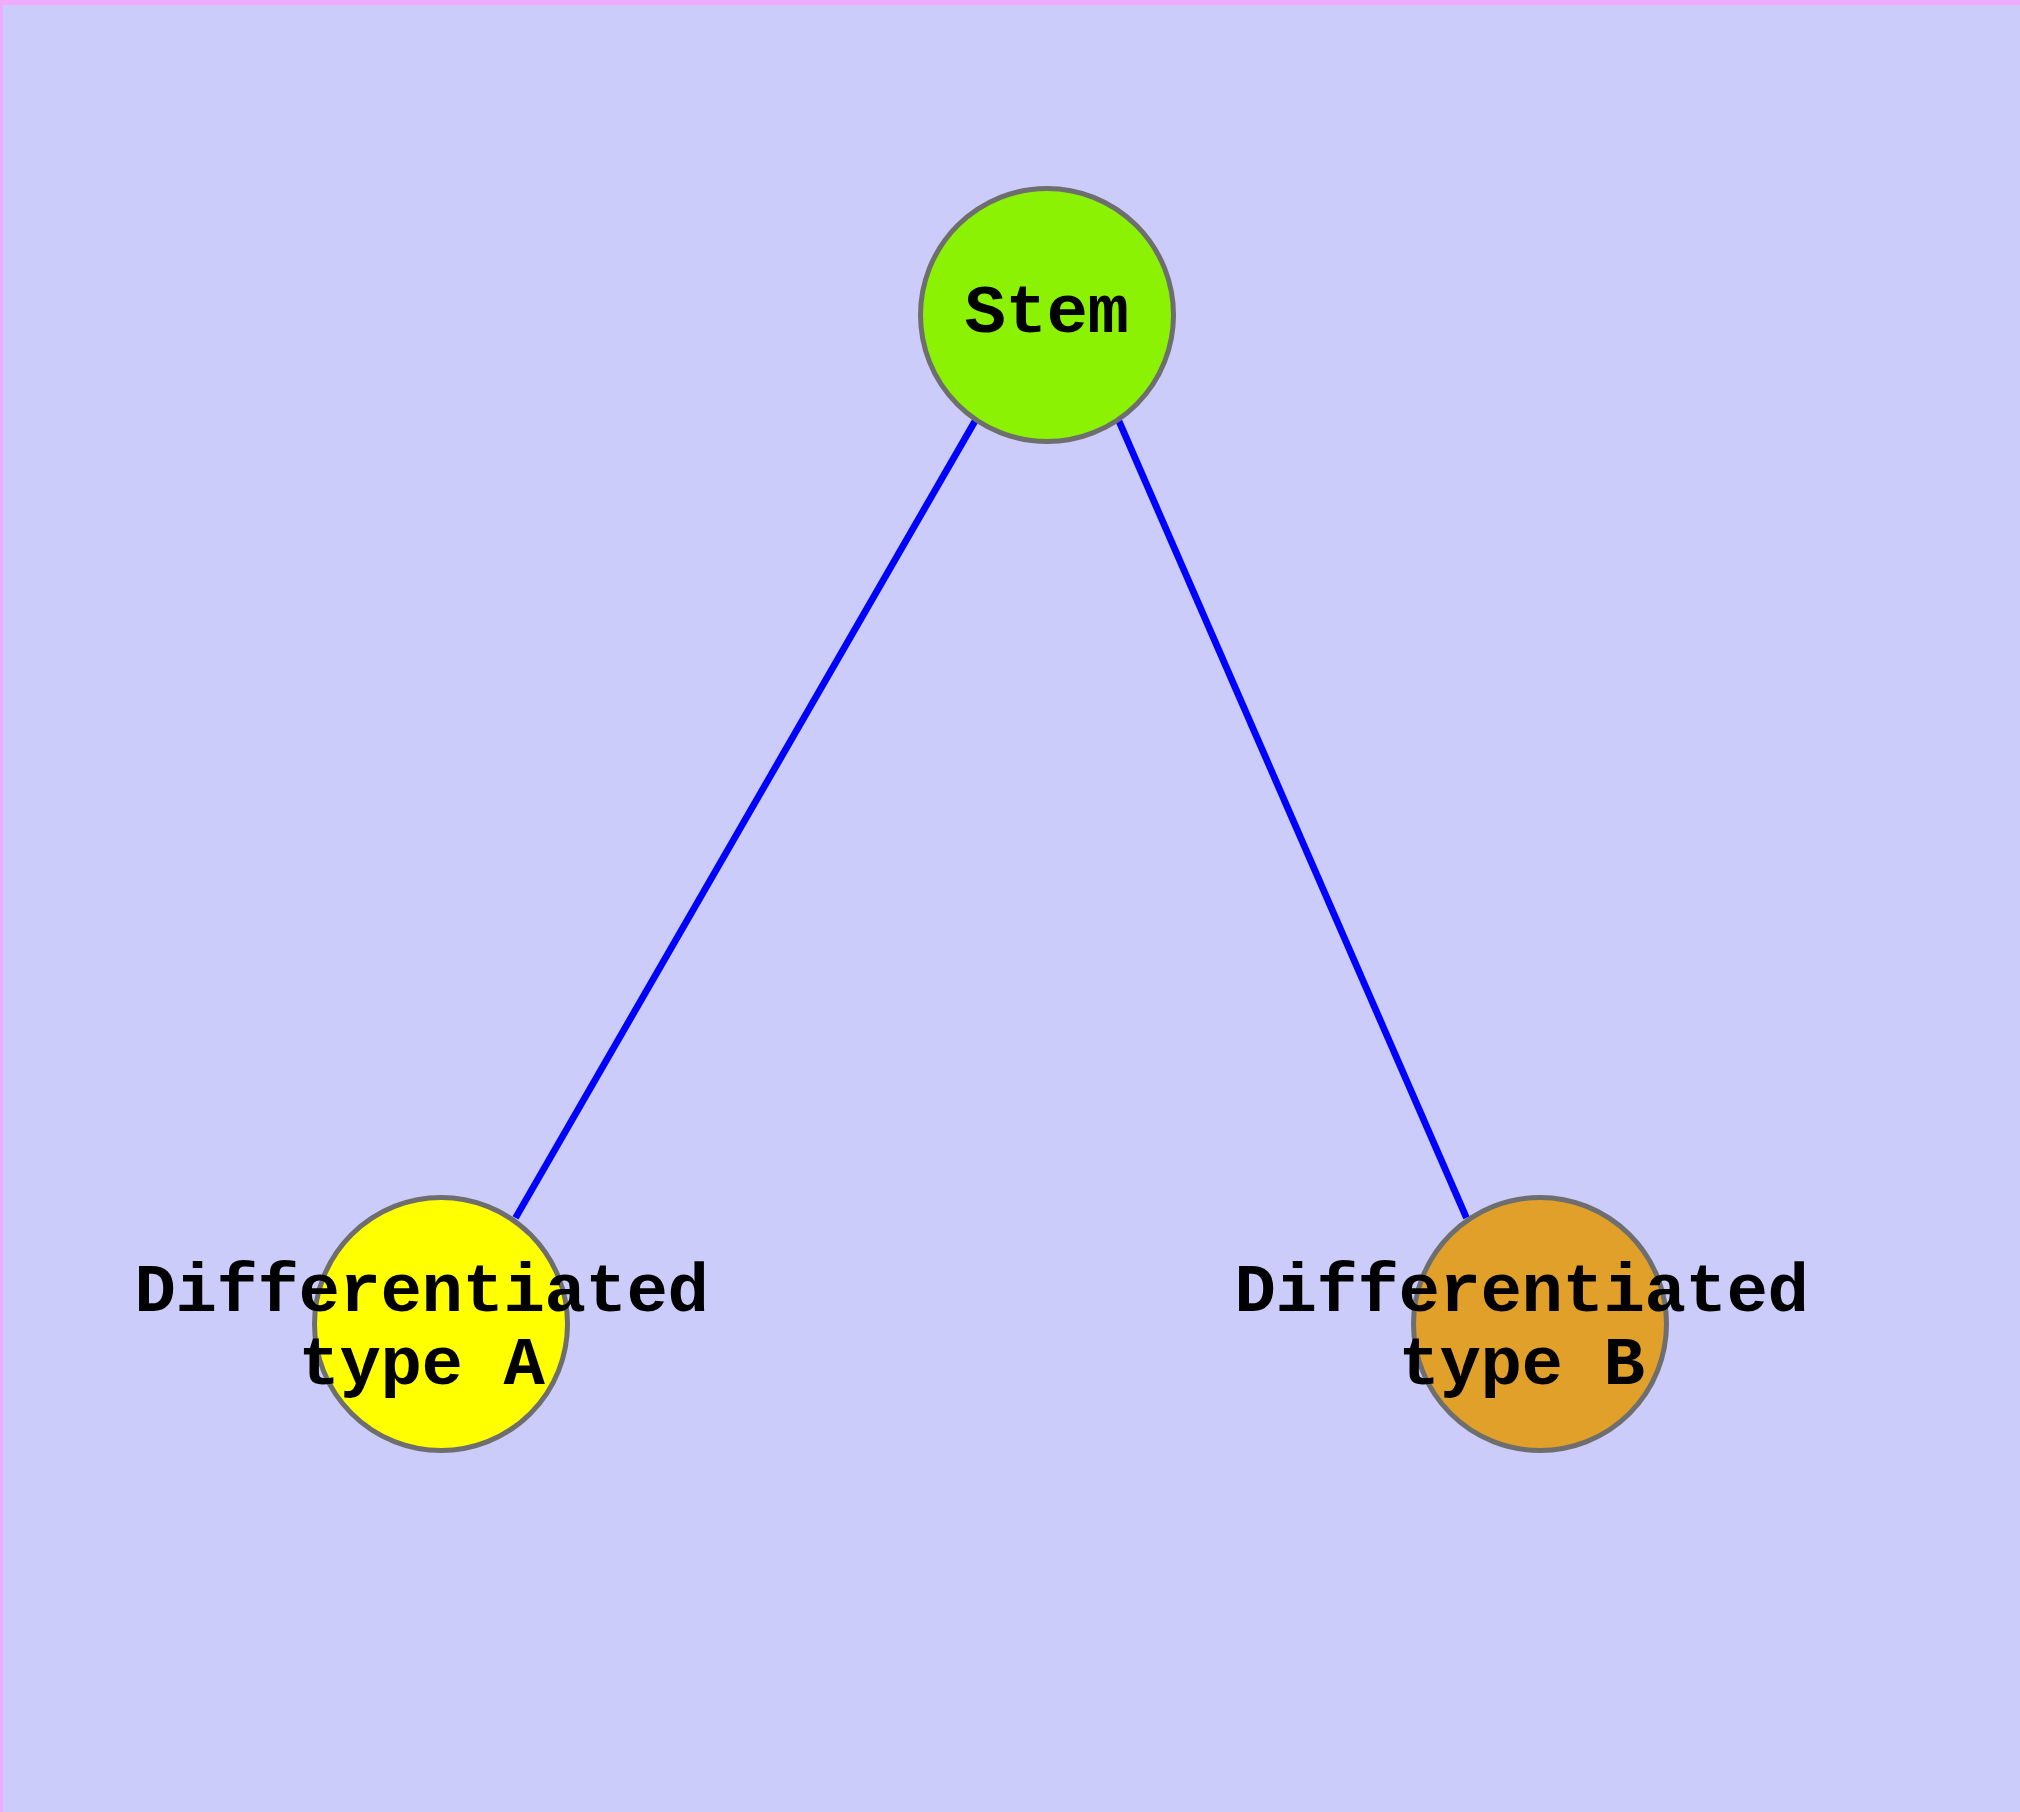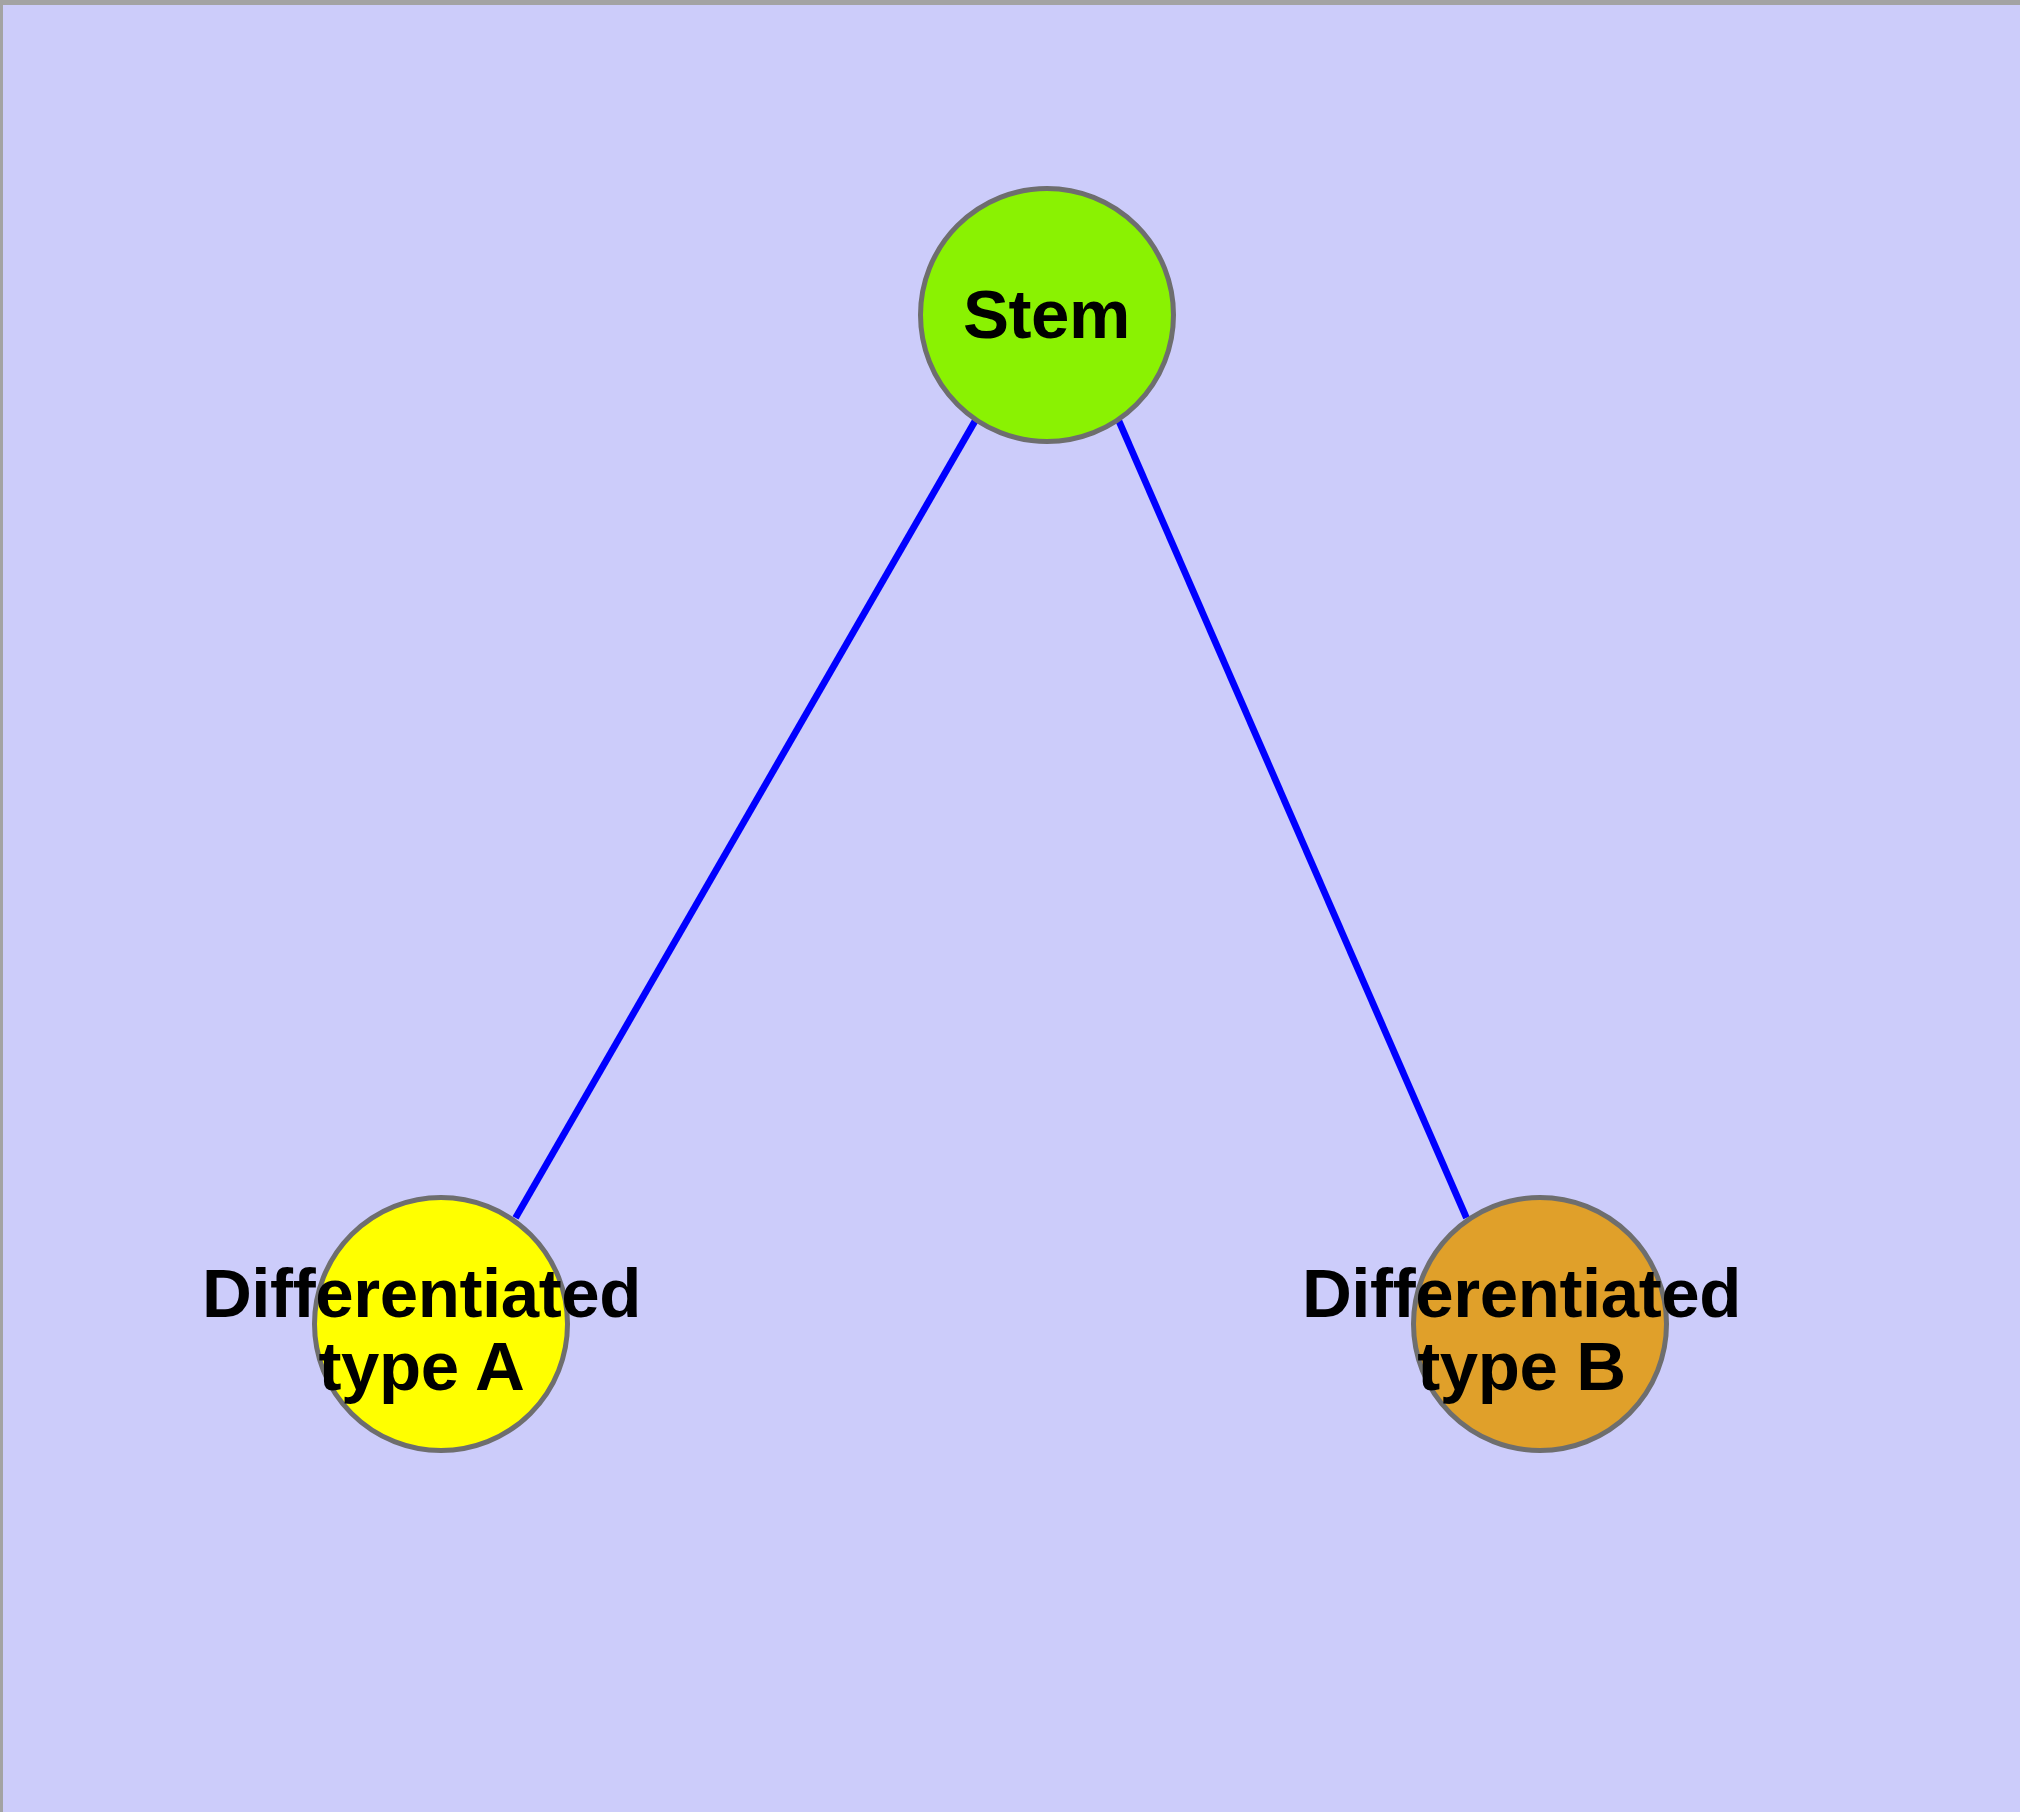--- a/index.html
+++ b/index.html
@@ -6,22 +6,22 @@
   html, body {
     margin: 0;
     padding: 0;
     background: #ffffff;
   }
   #canvas {
     position: relative;
     width: 2021px;
     height: 1812px;
     overflow: hidden;
-    background: #a3a3a3;
-    font-family: Liberation Sans, sans-serif;
+    background: #f0abfc;
+    font-family: Liberation Mono, monospace;
   }
   #graph-background {
     position: absolute;
     left: 3.4px;
     top: 5.1px;
     width: 2017px;
     height: 1807px;
     background: #ccccfa;
   }
   #edge-layer {

